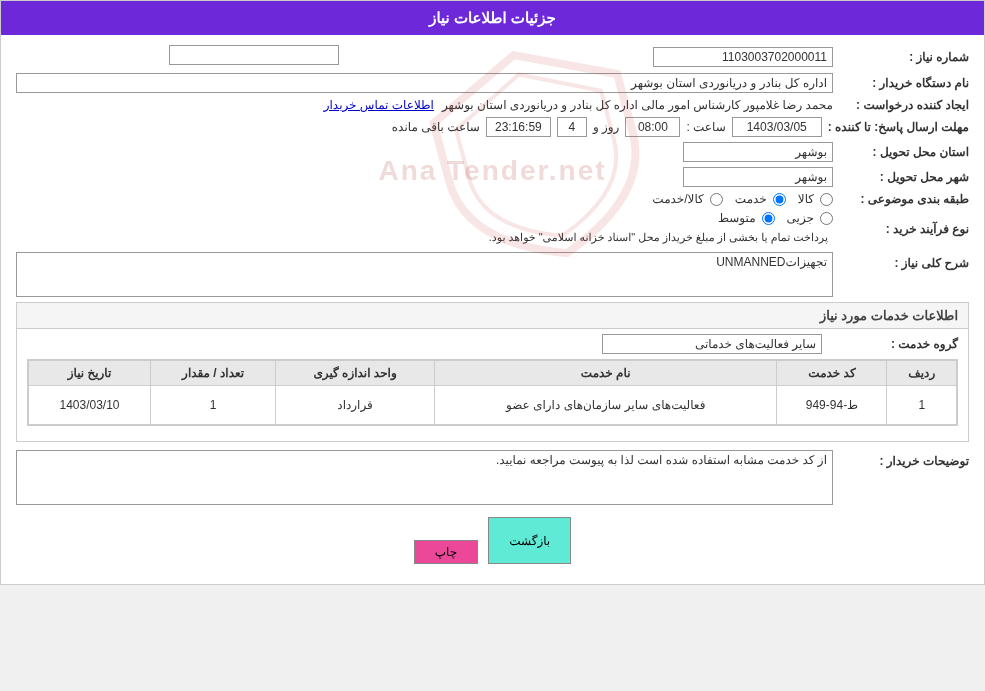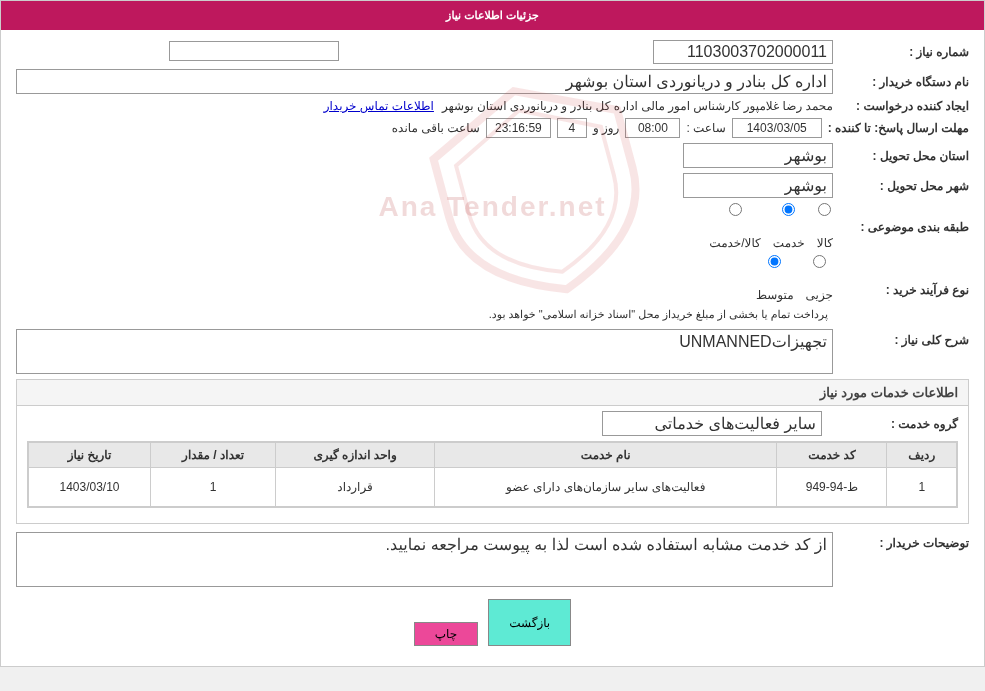--- a/index.html
+++ b/index.html
@@ -10,25 +10,25 @@
       direction: rtl;
       color: #333;
     }
     .page-wrapper {
       max-width: 985px;
       margin: 0 auto;
       background: #fff;
       border: 1px solid #ccc;
     }
     .header-bar {
-      background: #be185d;
+      background: #6d28d9;
       color: #fff;
       text-align: center;
       padding: 8px 24px;
-      font-size: 11px;
+      font-size: 15px;
       font-weight: bold;
     }
     .content-area {
       padding: 10px 15px 20px 15px;
     }
     .info-row {
       display: flex;
       align-items: center;
       margin-bottom: 5px;
       gap: 6px;
@@ -42,21 +42,21 @@
     }
     .value-cell {
       flex: 1;
     }
     .input-box {
       border: 1px solid #999;
       background: #fff;
       padding: 2px 5px;
       min-height: 20px;
       font-family: Tahoma, Arial, sans-serif;
-      font-size: 16px;
+      font-size: 12px;
       direction: rtl;
     }
     .input-full {
       width: 100%;
     }
     .link-blue {
       color: #0000cc;
       text-decoration: underline;
       cursor: pointer;
     }
@@ -75,22 +75,21 @@
       text-align: center;
     }
     .radio-group {
       display: flex;
       align-items: center;
       gap: 12px;
     }
     .radio-item {
       display: flex;
       align-items: center;
-      gap: 20px;
-      flex-direction: column;
+      gap: 6px;
     }
     .section-title {
       background: #f5f5f5;
       border: 1px solid #ccc;
       border-bottom: none;
       padding: 5px 10px;
       font-size: 13px;
       font-weight: bold;
       color: #444;
       text-align: right;

